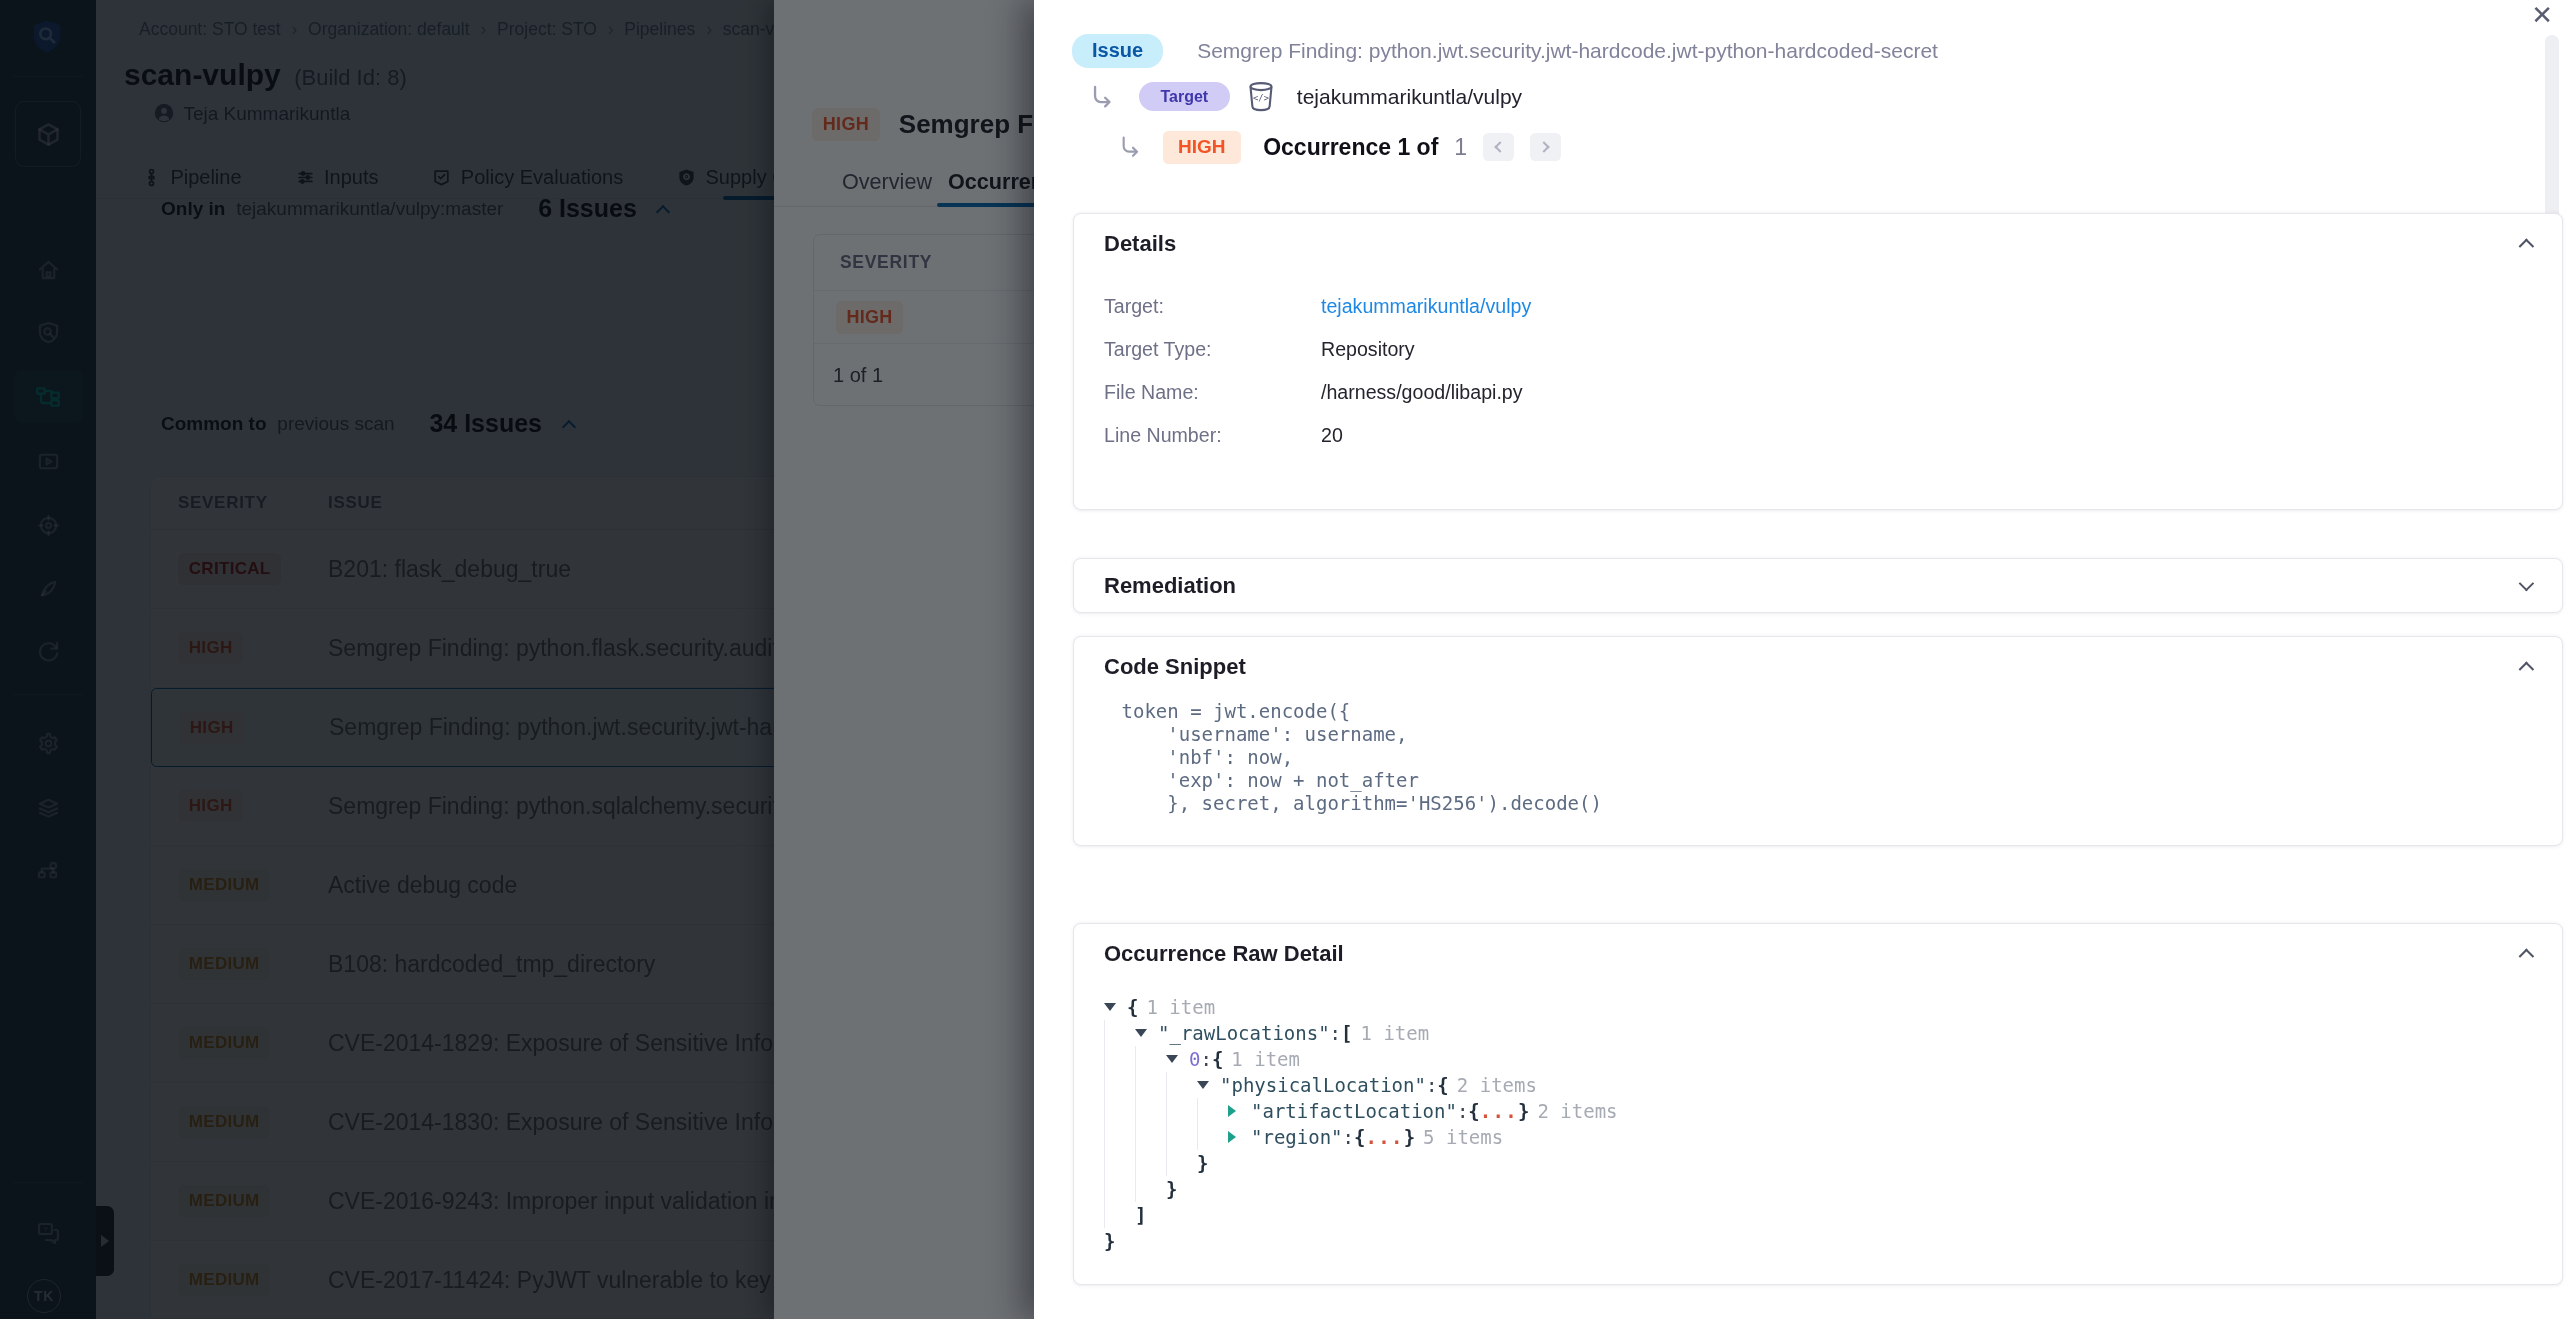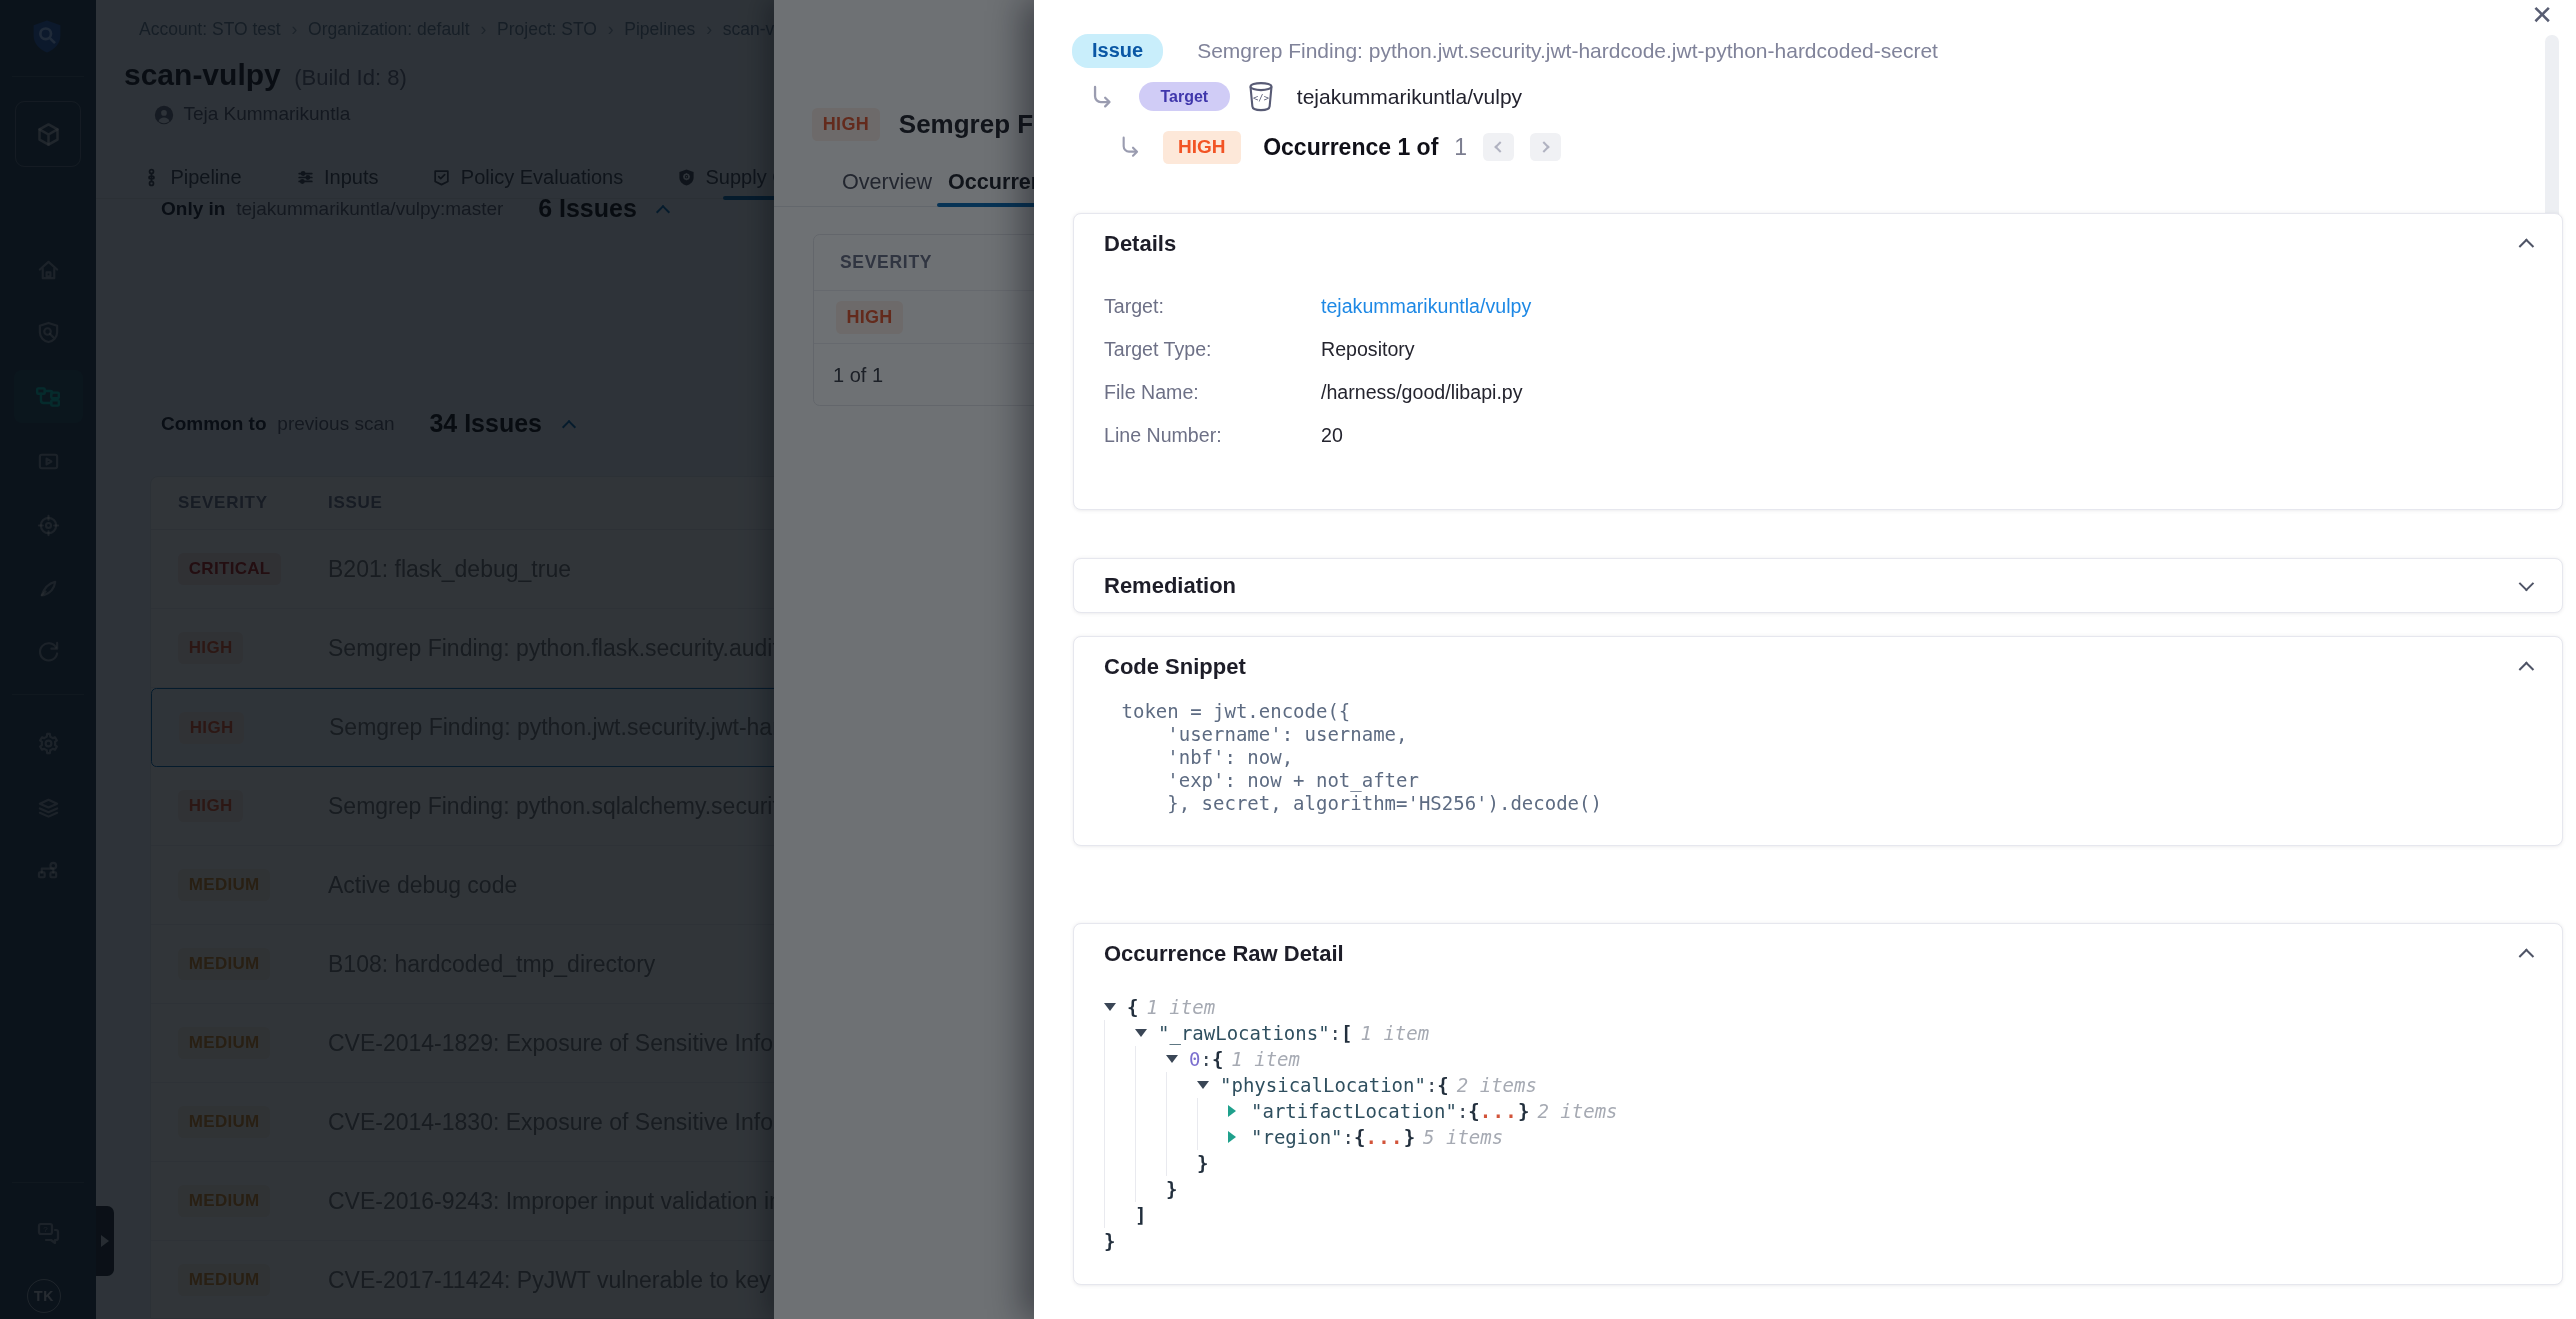--- a/index.html
+++ b/index.html
@@ -24,21 +24,21 @@
   .sb-collapse{position:absolute;left:96px;top:1206px;width:17.5px;height:70px;background:#26303c;
     border-radius:0 6.7px 6.7px 0;display:flex;align-items:center;justify-content:center;z-index:3;}
   .sb-collapse .tri{width:0;height:0;border-top:6px solid transparent;border-bottom:6px solid transparent;border-left:8px solid #c7ccd4;}
 
   .content{position:absolute;left:96px;top:0;right:0;height:1320px;}
   .breadcrumb{position:absolute;left:43px;top:19px;display:flex;gap:10.8px;font-size:17.5px;color:#6a7e95;align-items:center;}
   .breadcrumb .sep{color:#8fa0b4;font-size:17.5px;}
   .page-title-row{position:absolute;left:28px;top:58px;display:flex;align-items:baseline;gap:13.5px;}
   .page-title{font-size:30px;font-weight:700;color:#1d1d28;}
   .build-id{font-size:22px;color:#67697e;}
-  .user-row{position:absolute;left:58px;top:103px;display:flex;align-items:flex-end;gap:9.4px;color:#595b6e;font-size:19px;}
+  .user-row{position:absolute;left:58px;top:103px;display:flex;align-items:flex-start;gap:9.4px;color:#595b6e;font-size:19px;}
   .tabs-row{position:absolute;left:46px;top:166px;display:flex;align-items:center;gap:54px;font-size:20px;color:#3f4452;}
   .tab{display:flex;align-items:center;gap:9.4px;white-space:nowrap;}
   .tab.last{margin-left:67px;color:#23242e;font-weight:600;}
   .content-divider{position:absolute;left:0;right:0;top:198px;height:1.3px;background:#dcdfe7;}
   .tab-underline{position:absolute;left:627px;top:196px;width:202px;height:4px;background:#0a6cb5;border-radius:2px;}
 
   .summary-row{position:absolute;display:flex;align-items:center;gap:10.8px;white-space:nowrap;}
   .summary-row .pfx{font-weight:700;color:#202230;font-size:19px;}
   .summary-row .tgt{color:#5b5e70;font-size:19px;}
   .summary-row .cnt{font-weight:700;color:#16161e;font-size:25px;margin-left:24px;}
@@ -125,21 +125,21 @@
   .tr-row{display:flex;align-items:center;height:26px;font-family:"DejaVu Sans Mono",monospace;font-size:19px;}
   .ind{width:31px;height:26px;flex:none;border-left:0.7px solid #e9eaef;}
   .arrow-slot{width:23px;height:26px;flex:none;display:flex;align-items:center;}
   .a-down{width:0;height:0;border-left:6px solid transparent;border-right:6px solid transparent;border-top:8px solid #3a4656;}
   .a-right{width:0;height:0;border-top:6px solid transparent;border-bottom:6px solid transparent;border-left:8px solid #1fa08c;}
   .sg-k{color:#2f4f5f;}
   .sg-p{color:#3a4654;}
   .sg-b{color:#222f3d;font-weight:700;}
   .sg-i{color:#7b6fcf;}
   .sg-d{color:#d2543a;font-weight:700;letter-spacing:1.3px;}
-  .sg-m{color:#a6aab3;font-style:italic;margin-left:8px;}
+  .sg-m{color:#a6aab3;margin-left:8px;}
 
   svg.icn{stroke:currentColor;fill:none;stroke-width:2.2;stroke-linecap:round;stroke-linejoin:round;}
 </style>
 </head>
 <body>
 
 <div class="stage">
 
   <div class="base">
     <div class="sidebar">

